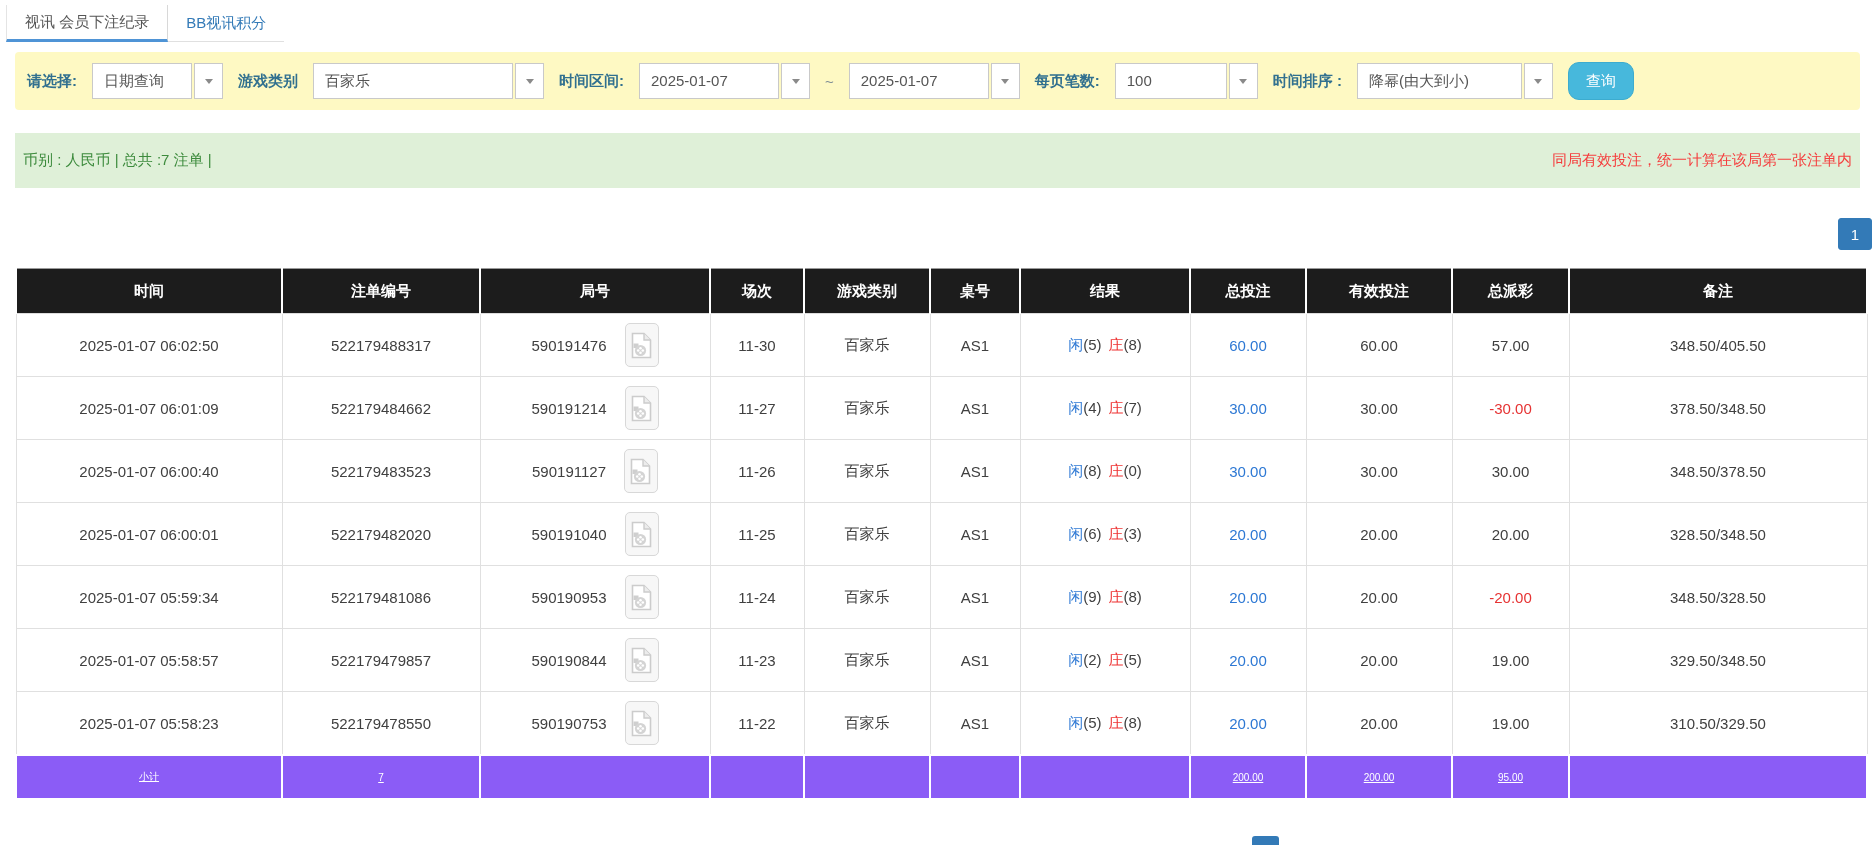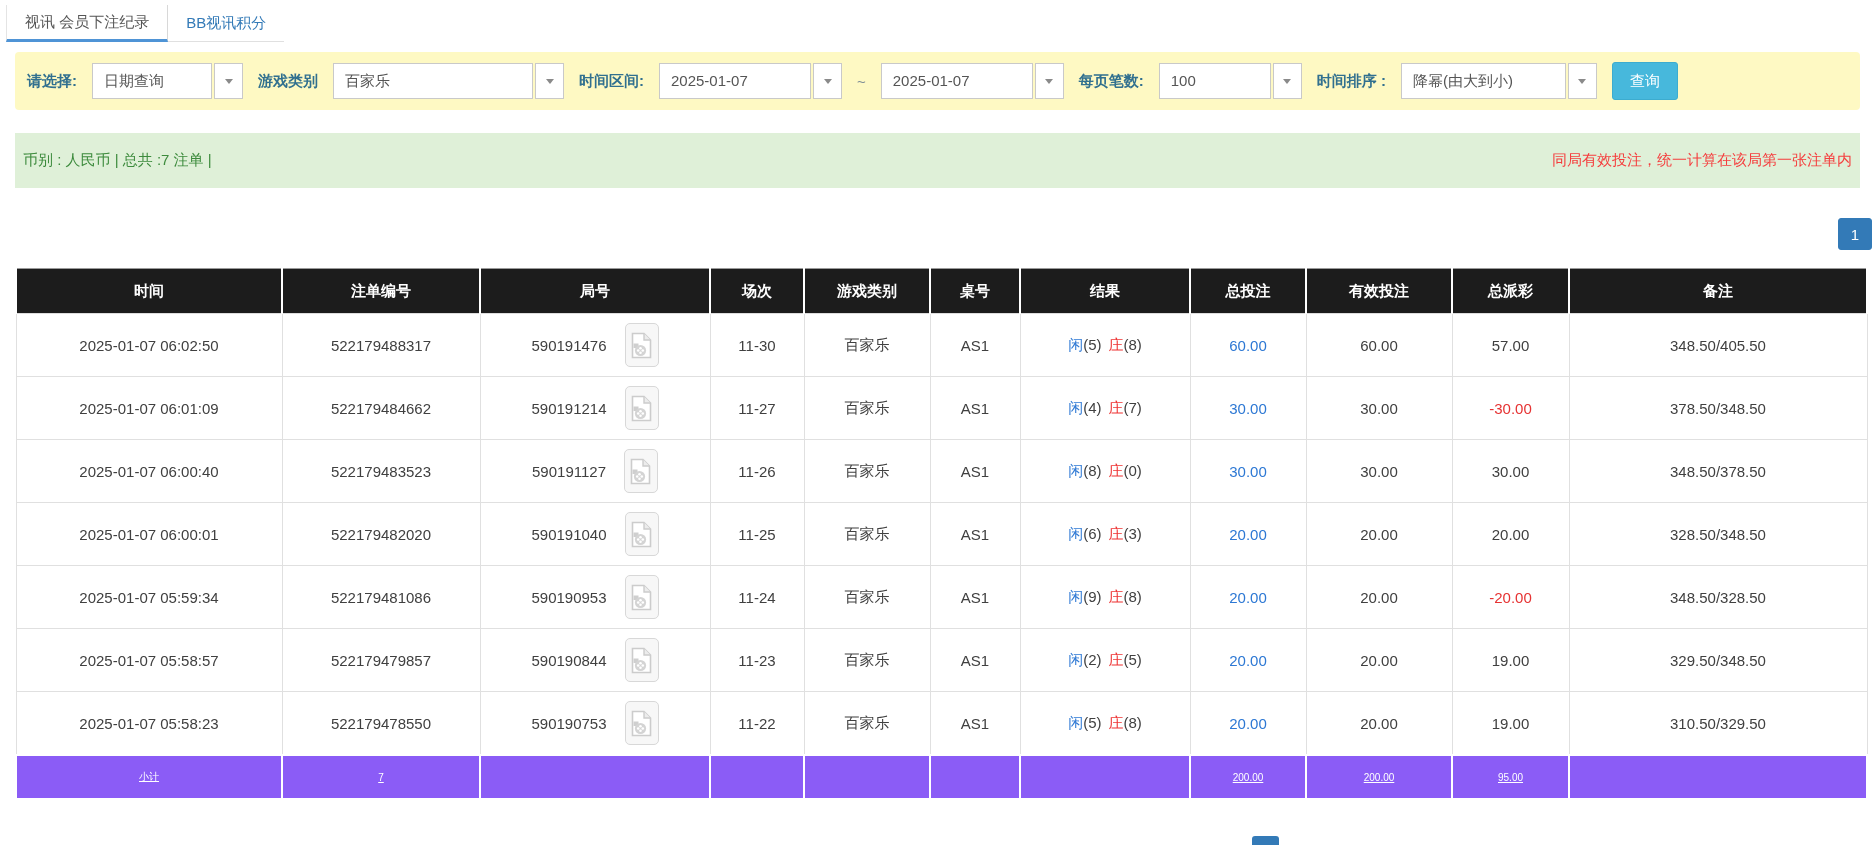--- a/index.html
+++ b/index.html
@@ -20,27 +20,27 @@
   .flabel{color:#31708f;font-weight:bold;white-space:nowrap;}
   .tilde{color:#7a8a94;}
   .combo{display:flex;gap:2px;flex:0 0 auto;}
   .combo-input{
     background:#fff;border:1px solid #c9c9c9;height:36px;line-height:34px;
     padding:0 11px;color:#555;box-sizing:border-box;white-space:nowrap;overflow:hidden;
   }
   .combo-caret{width:29px;height:36px;background:#fff;border:1px solid #c9c9c9;box-sizing:border-box;
     display:flex;align-items:center;justify-content:center;cursor:pointer;}
   .caret{width:0;height:0;border-left:4px solid transparent;border-right:4px solid transparent;border-top:5px solid #8a8a8a;}
-  .w-select .combo-input{width:120px;}
+  .w-select .combo-input{width:100px;}
   .w-game  .combo-input{width:200px;}
-  .w-date  .combo-input{width:152px;}
+  .w-date  .combo-input{width:140px;}
   .w-size  .combo-input{width:112px;}
   .w-sort  .combo-input{width:165px;}
   .search-btn{
-    background:#47b8dc;color:#fff;border:1px solid #3daccf;border-radius:3px;height:38px;
+    background:#47b8dc;color:#fff;border:1px solid #3daccf;border-radius:11px;height:38px;
     padding:0 17px;font-size:15px;cursor:pointer;font-family:inherit;
   }
   
   .summary-bar{
     margin:23px 15px 0 15px;height:55px;background:#dff0d8;
     display:flex;align-items:center;justify-content:space-between;padding:0 8px;box-sizing:border-box;
   }
   .summary-left{color:#3d8b3d;}
   .summary-right{color:#f53d3d;}
   

